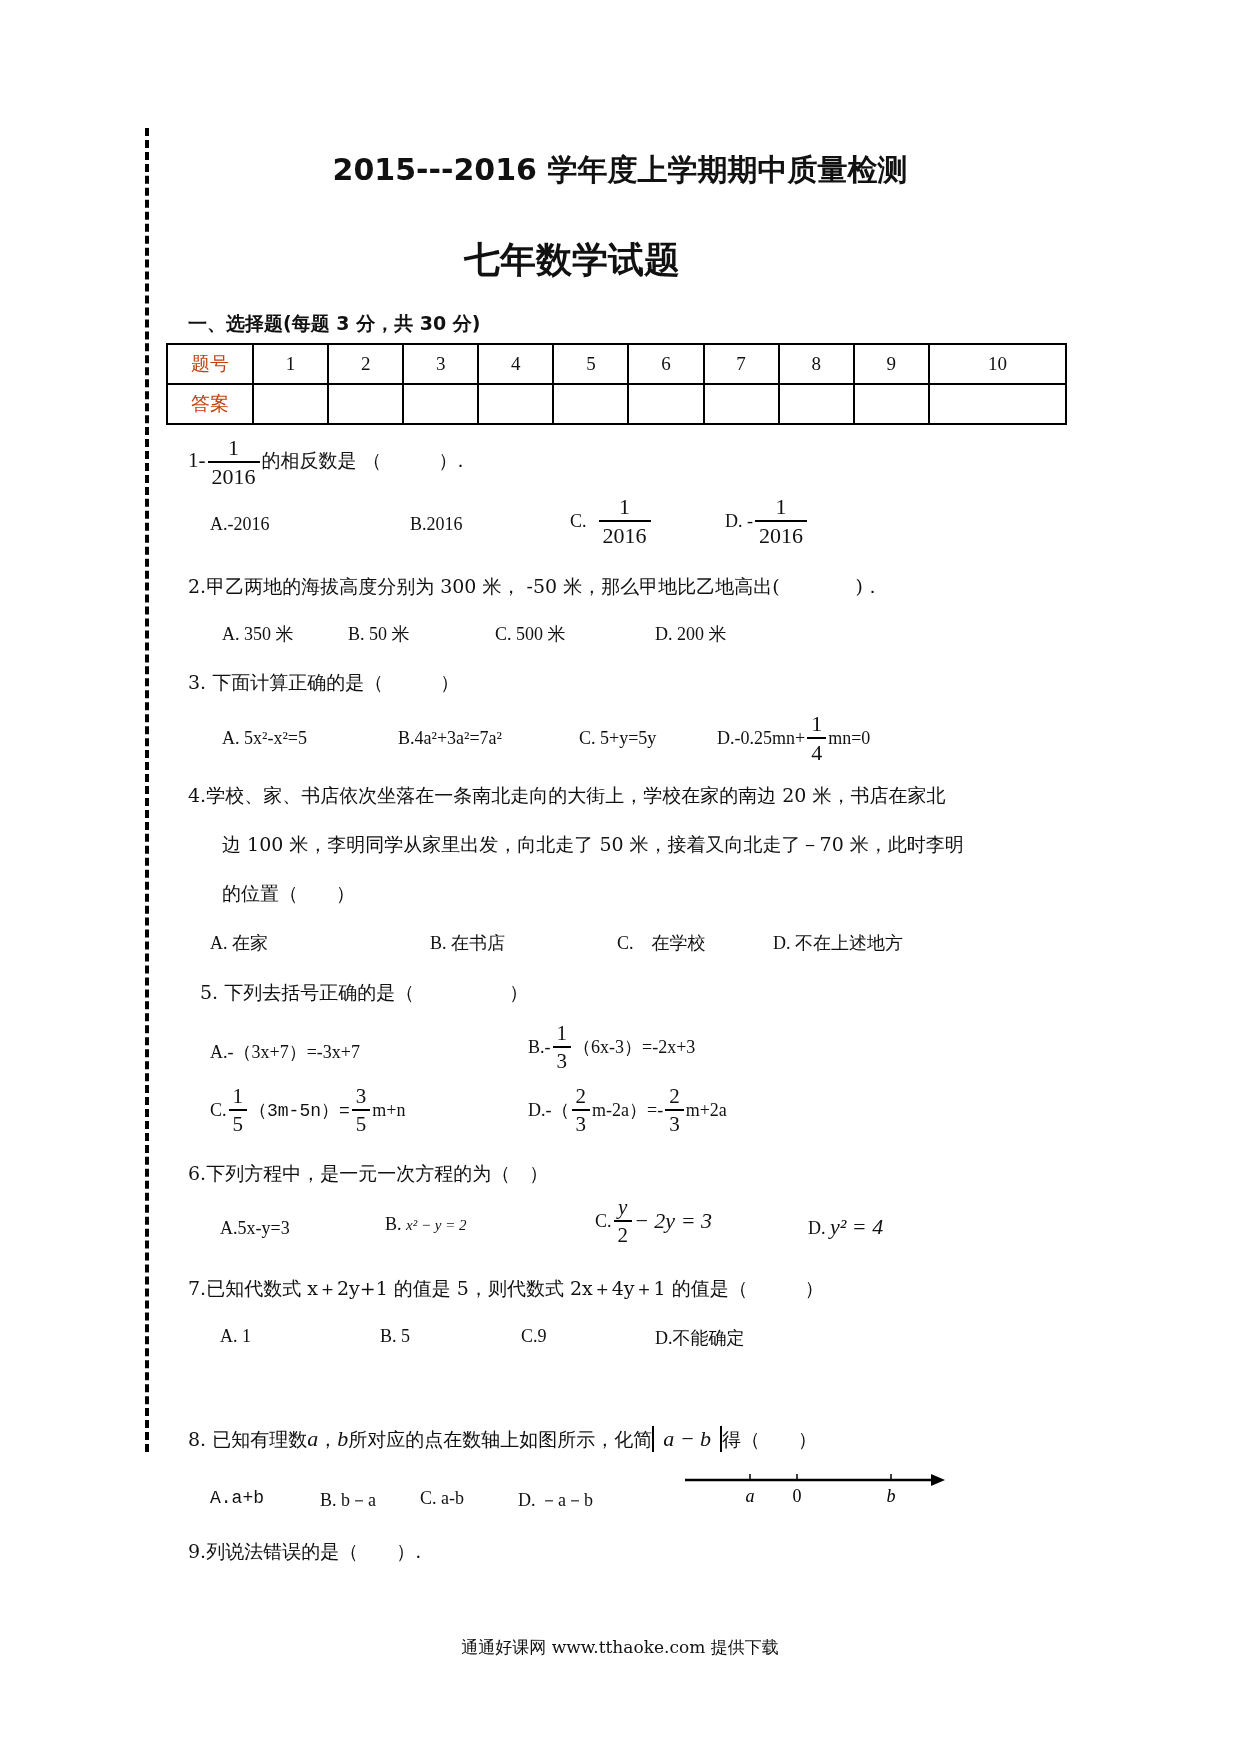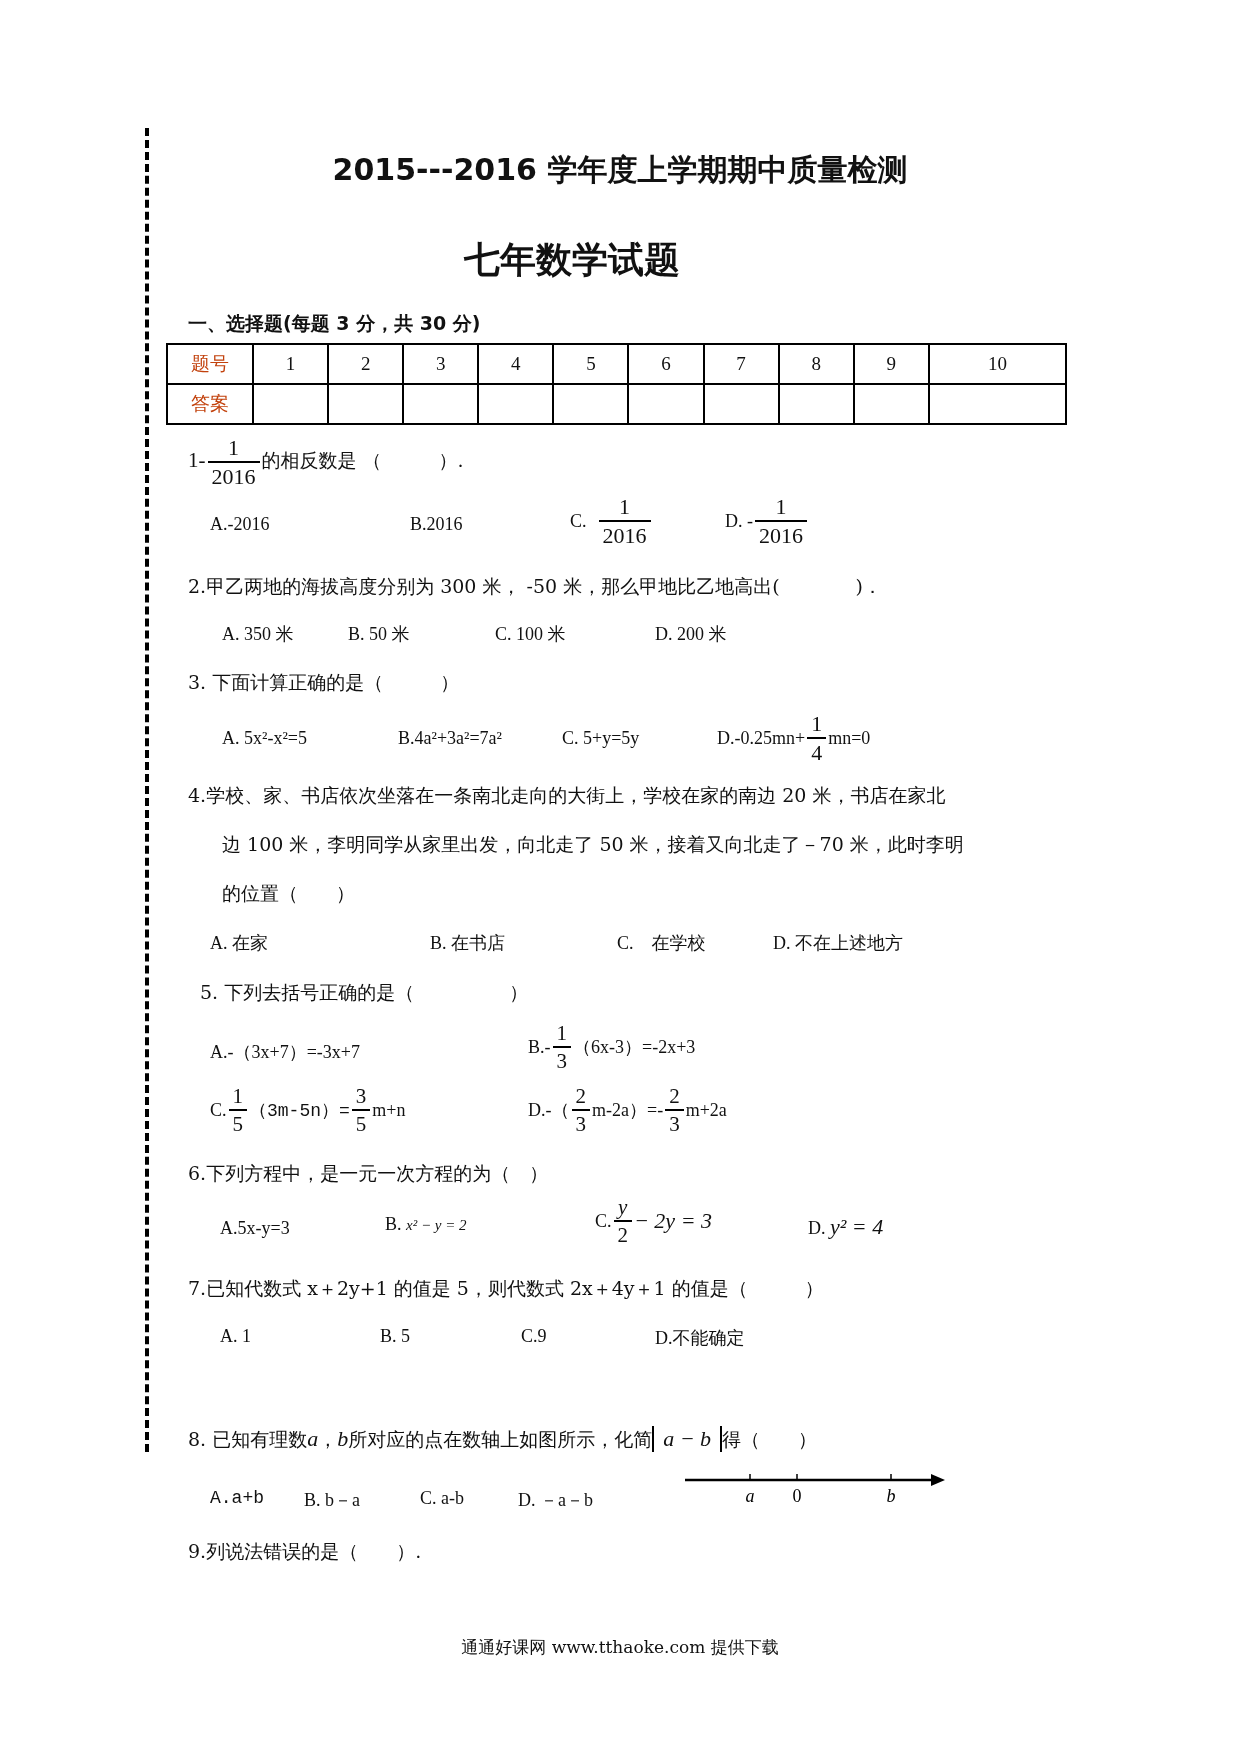--- a/index.html
+++ b/index.html
@@ -88,27 +88,27 @@
 <div class="abs opt" style="left:725px; top:495px;">
   <span style="vertical-align:middle;">D. -</span><span class="frac">
       <span class="num">1</span>
       <span class="den">2016</span>
     </span>
 </div>
 
 <div class="abs q" style="left:188px; top:574px;">2.甲乙两地的海拔高度分别为 300 米， -50 米，那么甲地比乙地高出(　　　　)．</div>
 <div class="abs opt" style="left:222px; top:622px;">A. 350 米</div>
 <div class="abs opt" style="left:348px; top:622px;">B. 50 米</div>
-<div class="abs opt" style="left:495px; top:622px;">C. 100 米</div>
+<div class="abs opt" style="left:495px; top:622px;">C. 500 米</div>
 <div class="abs opt" style="left:655px; top:622px;">D. 200 米</div>
 
 <div class="abs q" style="left:188px; top:670px;">3. 下面计算正确的是（　　　）</div>
 <div class="abs opt" style="left:222px; top:728px;">A. 5x²-x²=5</div>
 <div class="abs opt" style="left:398px; top:728px;">B.4a²+3a²=7a²</div>
-<div class="abs opt" style="left:562px; top:728px;">C. 5+y=5y</div>
+<div class="abs opt" style="left:579px; top:728px;">C. 5+y=5y</div>
 <div class="abs opt" style="left:717px; top:712px;">
   <span style="vertical-align:middle;">D.-0.25mn+</span><span class="frac">
       <span class="num">1</span>
       <span class="den">4</span>
     </span><span style="vertical-align:middle;">mn=0</span>
 </div>
 
 <div class="abs q" style="left:188px; top:783px;">4.学校、家、书店依次坐落在一条南北走向的大街上，学校在家的南边 20 米，书店在家北</div>
 <div class="abs q" style="left:222px; top:832px;">边 100 米，李明同学从家里出发，向北走了 50 米，接着又向北走了－70 米，此时李明</div>
 <div class="abs q" style="left:222px; top:881px;">的位置（　　）</div>
@@ -164,21 +164,21 @@
 <div class="abs q" style="left:188px; top:1276px;">7.已知代数式 x＋2y+1 的值是 5，则代数式 2x＋4y＋1 的值是（　　　）</div>
 <div class="abs opt" style="left:220px; top:1326px;">A. 1</div>
 <div class="abs opt" style="left:380px; top:1326px;">B. 5</div>
 <div class="abs opt" style="left:521px; top:1326px;">C.9</div>
 <div class="abs opt" style="left:655px; top:1326px;">D.不能确定</div>
 
 <div class="abs q" style="left:188px; top:1426px;">
   <span>8. 已知有理数</span><span class="it" style="font-size:22px;">a</span><span>，</span><span class="it" style="font-size:22px;">b</span><span>所对应的点在数轴上如图所示，化简</span><span class="abs-bar">a − b</span><span>得（　　）</span>
 </div>
 <div class="abs opt" style="left:210px; top:1488px;font-family:Liberation Mono, monospace;">A.a+b</div>
-<div class="abs opt" style="left:304px; top:1488px;">B. b－a</div>
+<div class="abs opt" style="left:320px; top:1488px;">B. b－a</div>
 <div class="abs opt" style="left:420px; top:1488px;">C. a-b</div>
 <div class="abs opt" style="left:518px; top:1488px;">D. －a－b</div>
 
 <svg class="numline" width="270" height="50">
   <line x1="2" y1="18" x2="248" y2="18" stroke="#000" stroke-width="2.5"></line>
   <polygon points="248,12 262,18 248,24" fill="#000"></polygon>
   <g id="nl-ticks">
       <line x1="67" x2="67" y1="12" y2="18" stroke="#000" stroke-width="1.5"></line>
       <text x="67" y="40" text-anchor="middle" font-family="&quot;Liberation Serif&quot;, serif" font-size="18" font-style="italic">a</text>
       <line x1="114" x2="114" y1="12" y2="18" stroke="#000" stroke-width="1.5"></line>

